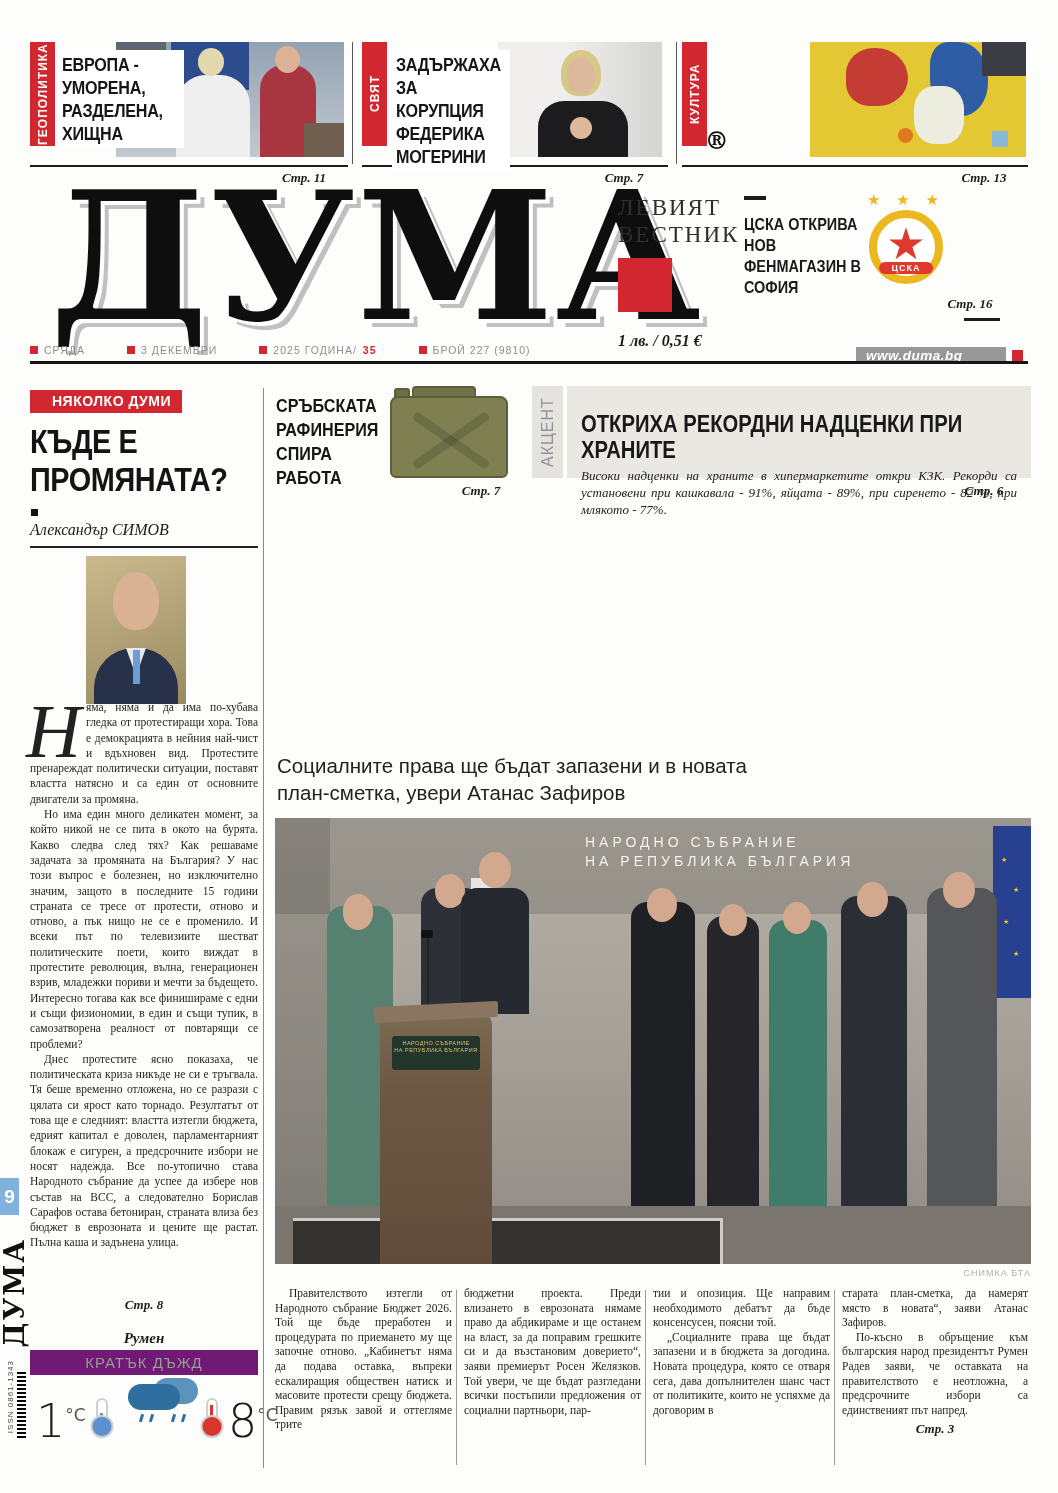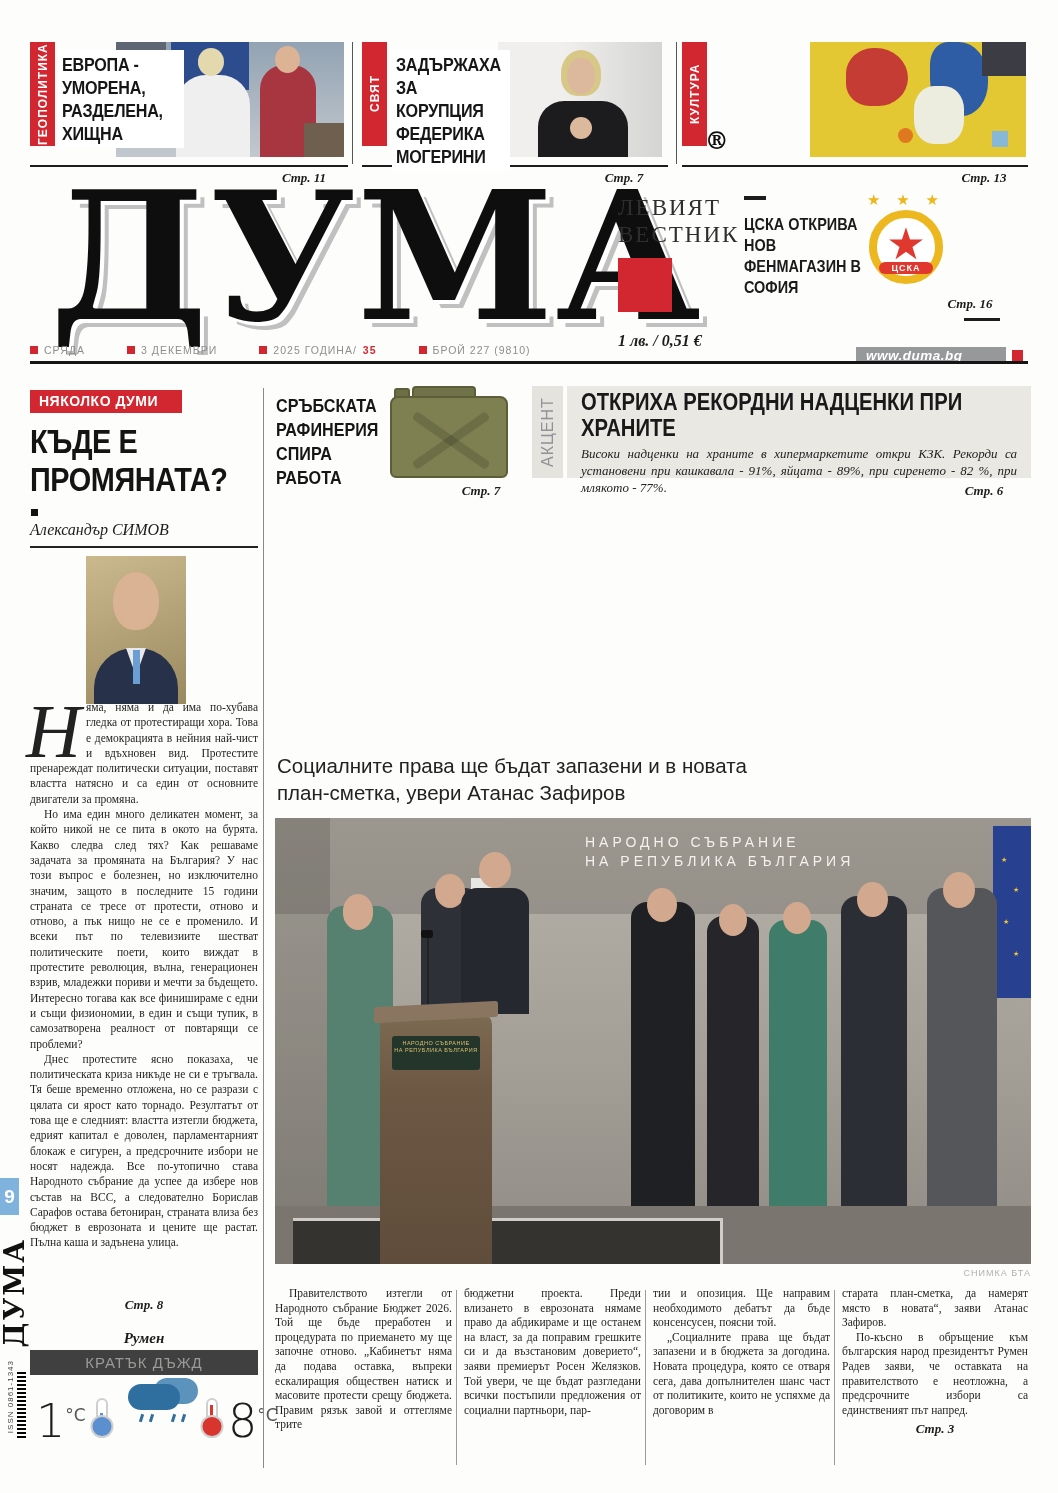--- a/index.html
+++ b/index.html
@@ -65,21 +65,21 @@
   
   .dateline { position:absolute; left:30px; top:344px; display:flex; gap:42px;
     font:400 10.5px "Liberation Sans", sans-serif; color:#8e8e8e; letter-spacing:1px; }
   .dl-item { display:flex; align-items:center; gap:6px; }
   .dl-sq { width:8px; height:8px; background:#d22730; flex:0 0 auto; }
   .dl-red { color:#d22730; font-weight:700; }
   .mainrule { position:absolute; left:30px; top:361px; width:998px; height:3px; background:#151515; }
 
   
   .kicker { position:absolute; left:30px; top:390px; width:152px; height:23px; background:#d22730;
-    color:#fff; font:700 14px/23px "Liberation Sans", sans-serif; padding-left:9px; letter-spacing:.5px; }
+    color:#fff; font:700 14px/23px "Liberation Sans", sans-serif; padding-left:22px; letter-spacing:.5px; }
   .op-title { position:absolute; left:30px; top:422px; width:180px;
     font:700 34px/38px "Liberation Sans", sans-serif; color:#141414; letter-spacing:-0.5px; }
   .op-bullet { position:absolute; left:31px; top:509px; width:7px; height:7px; background:#111; }
   .op-author { position:absolute; left:30px; top:521px; font:italic 400 16px "Liberation Serif", serif; }
   .op-rule { position:absolute; left:30px; top:546px; width:228px; height:2px; background:#222; }
   .op-photo { position:absolute; left:86px; top:556px; width:100px; height:148px;
     background:linear-gradient(160deg,#cbb98e,#9a8a60); overflow:hidden; }
   .op-head { position:absolute; left:27px; top:16px; width:46px; height:58px; border-radius:50% 50% 46% 46%;
     background:#dab294; }
   .op-suit { position:absolute; left:8px; bottom:0; width:84px; height:56px; border-radius:40px 40px 0 0;
@@ -90,21 +90,21 @@
   .op-body { position:absolute; left:30px; top:700px; width:228px;
     font:400 11.5px/15.3px "Liberation Serif", serif; text-align:justify; color:#1f1f1f; }
   .op-body p + p { text-indent:14px; }
   .dropcap { float:left; font:italic 400 76px/58px "Liberation Serif", serif; width:56px;
     margin:2px 4px 0 -4px; color:#222; }
   .op-page { position:absolute; left:30px; top:1297px; width:228px; }
 
   
   .w-city { position:absolute; left:30px; top:1330px; width:228px; text-align:center;
     font:700 italic 15px "Liberation Serif", serif; }
-  .w-bar { position:absolute; left:30px; top:1350px; width:228px; height:25px; background:#404040;
+  .w-bar { position:absolute; left:30px; top:1350px; width:228px; height:25px; background:#701a75;
     color:#9a9a98; font:400 15px/25px "Liberation Sans", sans-serif; text-align:center; letter-spacing:1px; }
   .w-num { position:absolute; top:1392px; font-family:"DejaVu Sans", sans-serif; font-weight:200;
     font-size:46px; line-height:46px; color:#1c1c1c; }
   .w-num sup { font-size:17px; color:#555; font-weight:400; }
   .therm { position:absolute; width:12px; height:30px; border:2.5px solid #cfcfcf; border-radius:7px;
     background:#fff; }
   .therm::after { content:""; position:absolute; left:50%; transform:translateX(-50%); bottom:-12px;
     width:19px; height:19px; border-radius:50%; border:2.5px solid #cfcfcf; }
   .therm.cold::before { content:""; position:absolute; left:2px; bottom:1px; width:3px; height:12px; background:#5b8fd0; }
   .therm.cold::after { background:#5b8fd0; }
@@ -137,21 +137,21 @@
   .jerry-x1 { transform:rotate(35deg); } .jerry-x2 { transform:rotate(-35deg); }
   .jerry-handle { position:absolute; left:22px; top:0; width:64px; height:14px; background:#70724a;
     border:2px solid #5c5e38; border-radius:4px; }
   .jerry-spout { position:absolute; left:4px; top:2px; width:16px; height:12px; background:#6c6e46;
     border:2px solid #5c5e38; border-radius:3px; }
   .ref-page { position:absolute; left:444px; top:483px; width:74px; }
   .akc-label { position:absolute; left:532px; top:386px; width:31px; height:92px; background:#e5e3de;
     color:#909296; writing-mode:vertical-rl; transform:rotate(180deg);
     display:flex; align-items:center; justify-content:center;
     font:400 16px "Liberation Sans", sans-serif; letter-spacing:1px; }
-  .akc-box { position:absolute; left:567px; top:386px; width:464px; height:92px; background:#eae8e3; padding:3px 14px 0; }
+  .akc-box { position:absolute; left:567px; top:386px; width:464px; height:92px; background:#eae8e3; padding:25px 14px 0; }
   .akc-title { font:700 23px/26px "Liberation Sans", sans-serif; color:#191919; }
   .akc-body { margin-top:4px; font:italic 400 13px/17px "Liberation Serif", serif; color:#222; text-align:justify; }
   .akc-page { position:absolute; left:940px; top:483px; width:88px; }
 
   
   .headline { position:absolute; left:274px; top:512px; color:#3b3b3d; }
   .hl-line { font:700 74px/77px "Liberation Sans", sans-serif; letter-spacing:-2px;
     white-space:nowrap; transform:scaleX(.9); transform-origin:0 0; }
   .subhead { position:absolute; left:277px; top:752px; color:#222;
     font:400 20.5px/27px "Liberation Sans", sans-serif; }

